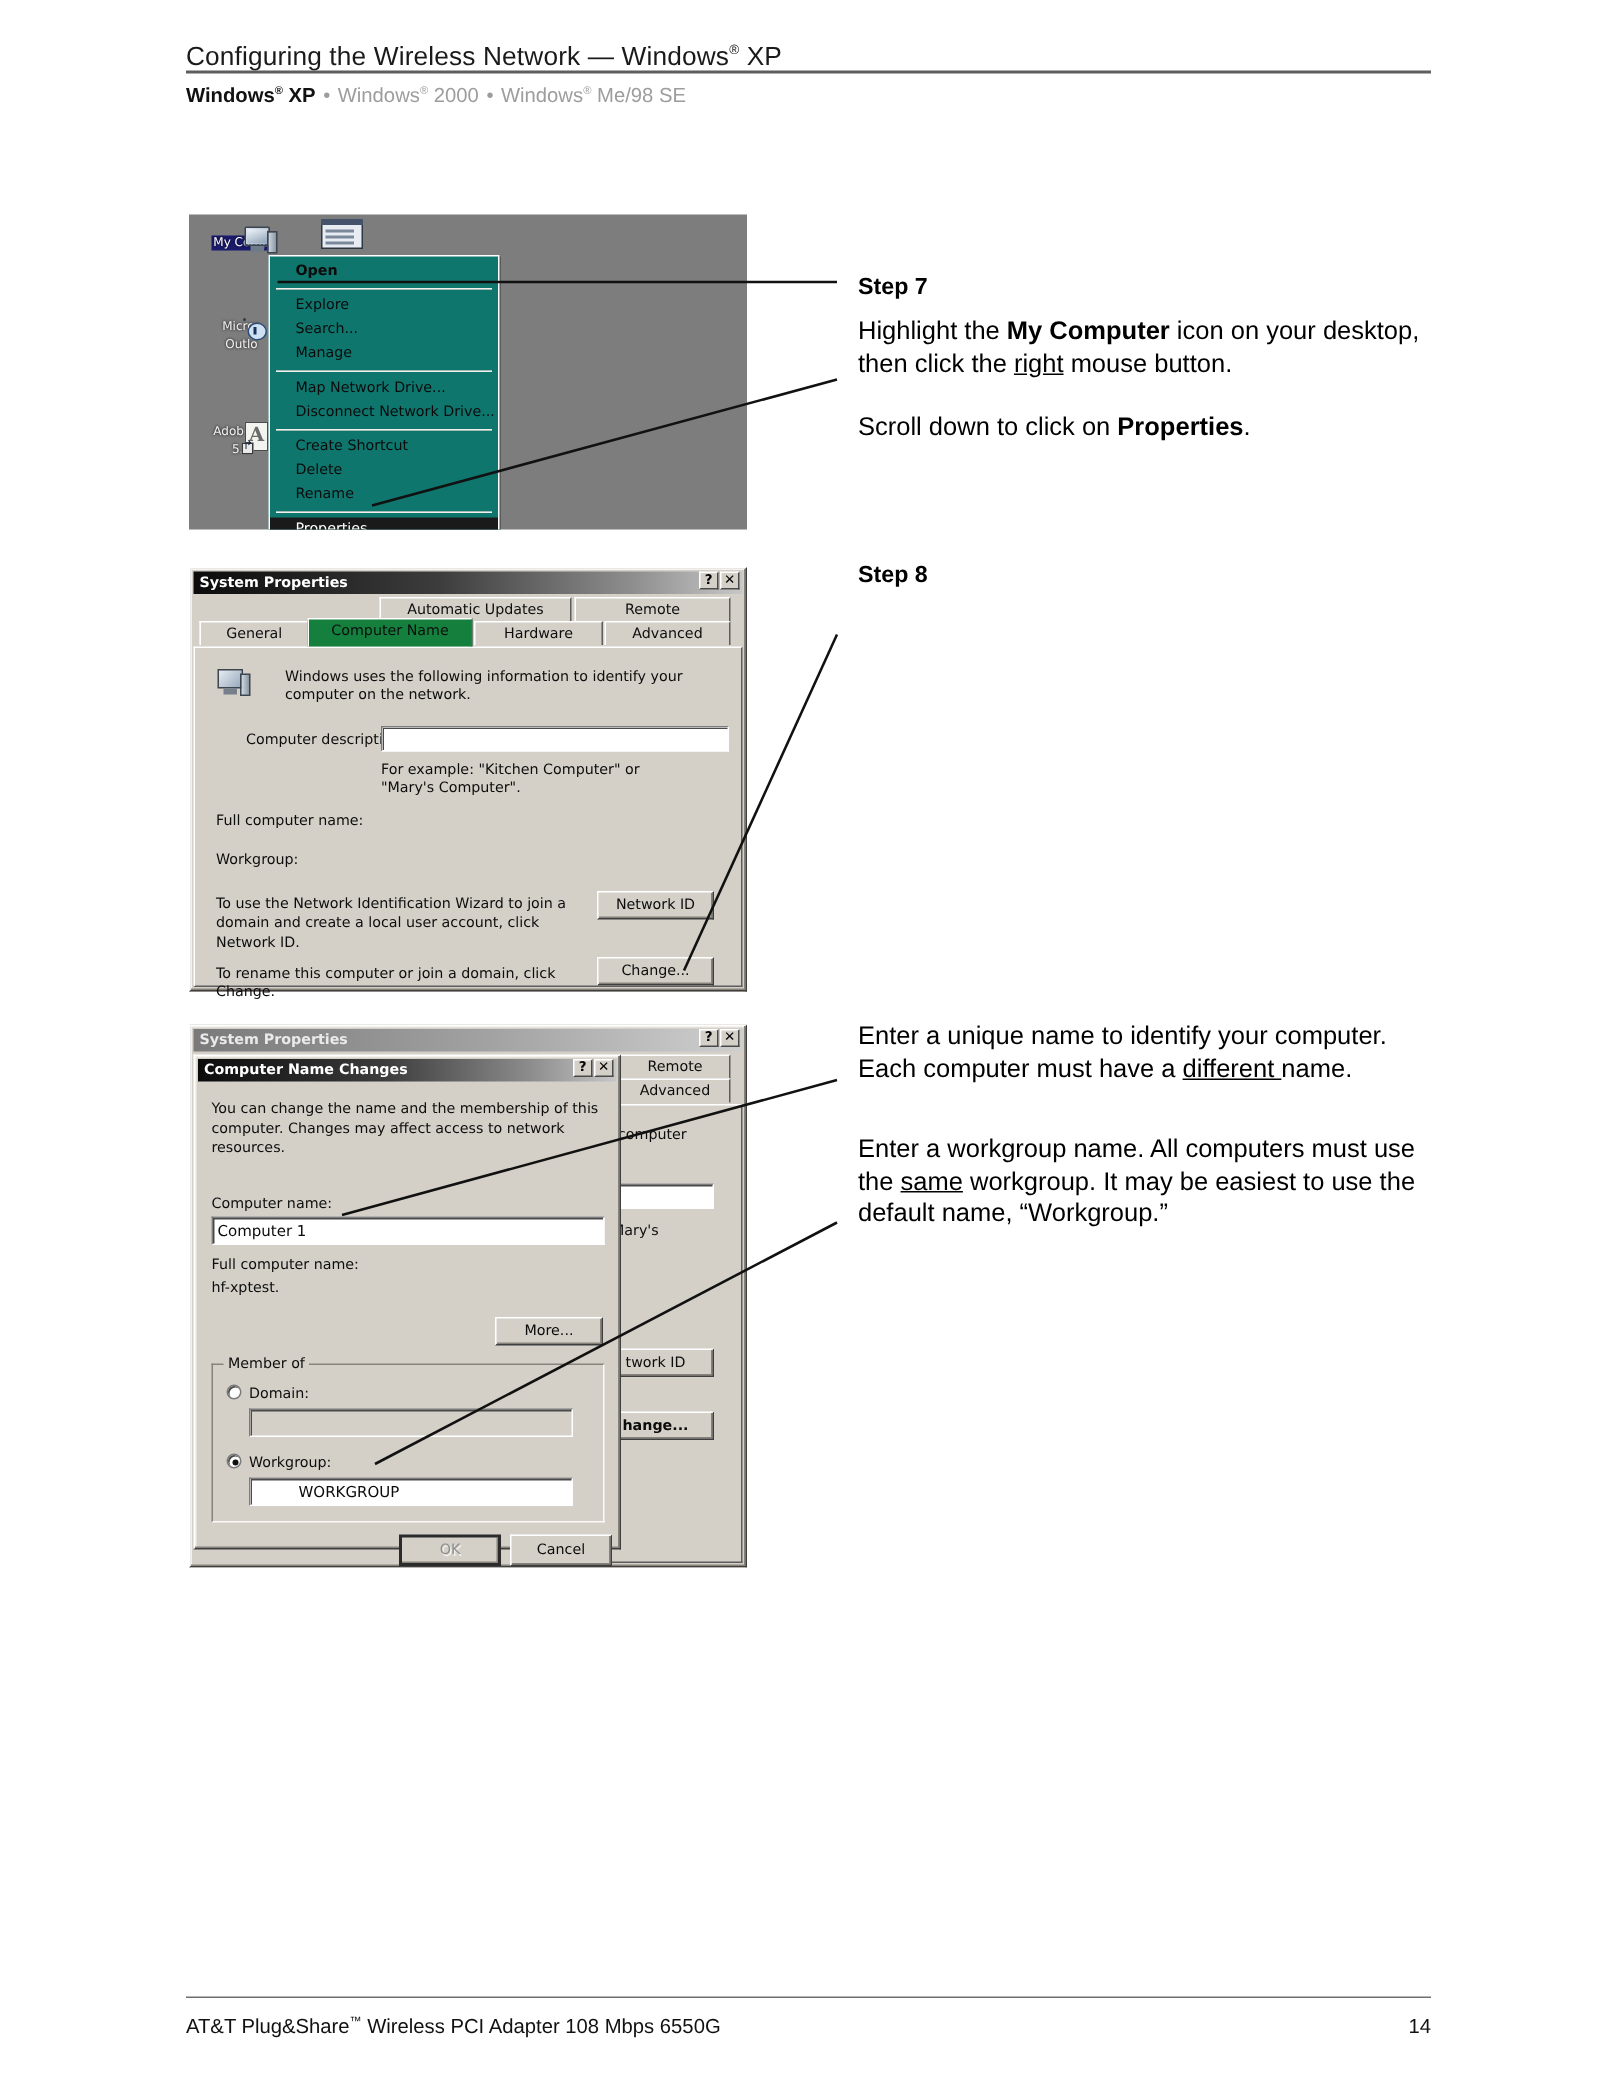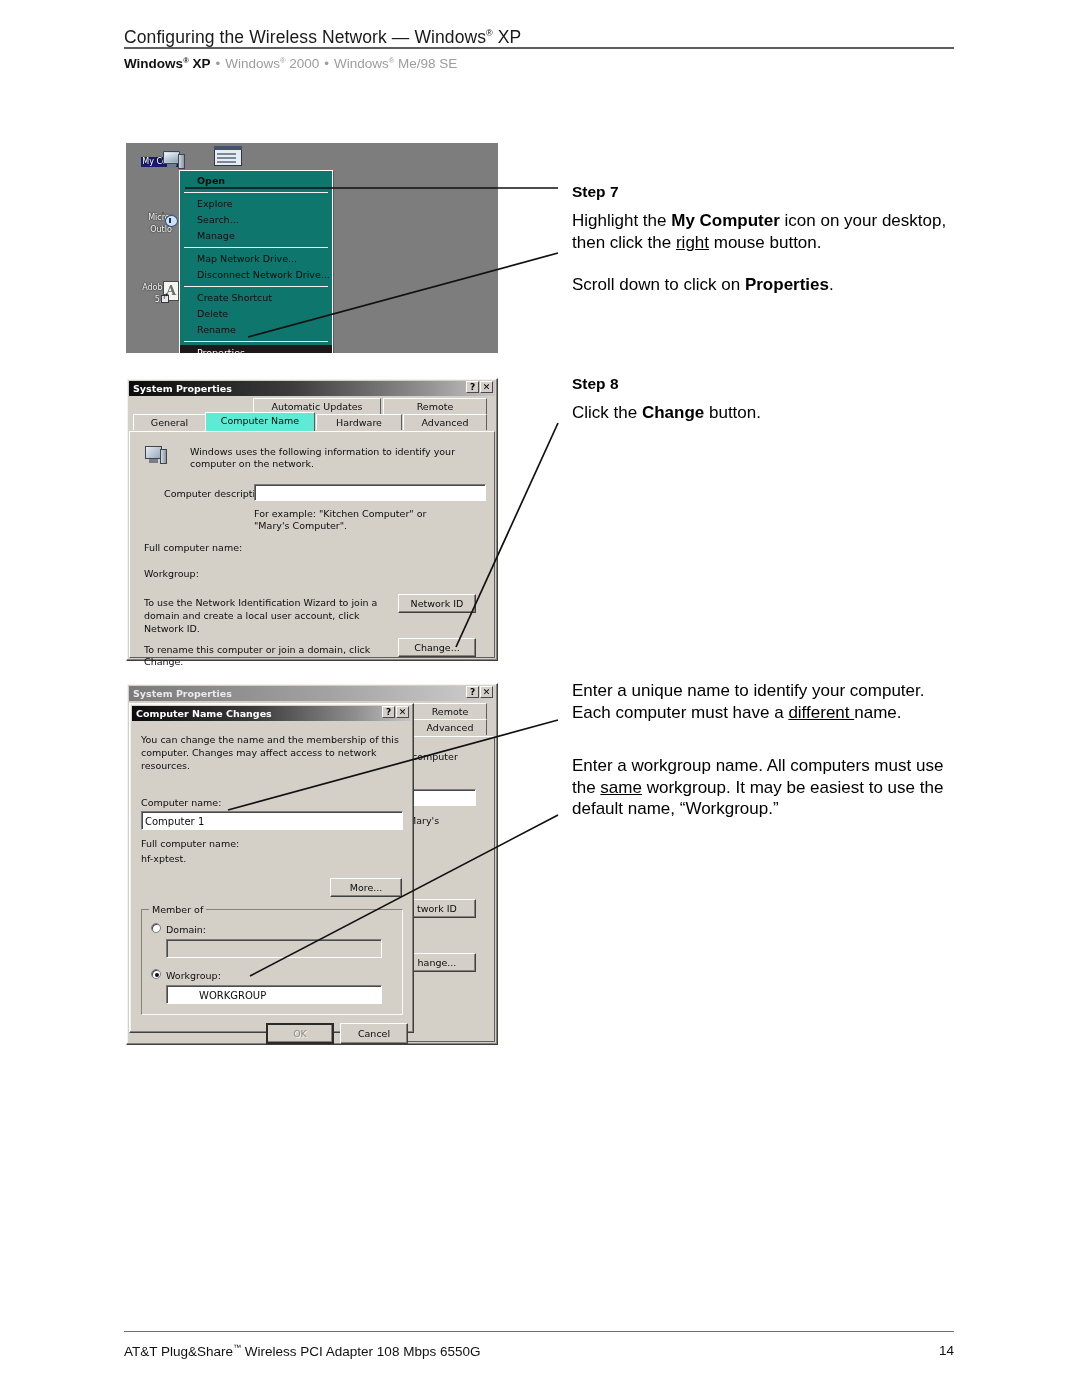--- a/index.html
+++ b/index.html
@@ -150,21 +150,21 @@
   }
   .w-body { position:absolute; left:2px; right:2px; top:19px; bottom:2px; }
 
   .tabstrip { position:relative; height:34px; }
   .tab {
     position:absolute; height:16px; background:#d4d0c8;
     border:1px solid #ffffff; border-right-color:#5d5d5d; border-bottom:none;
     font-size:9.5px; color:#0d0d0d; text-align:center; line-height:15px;
   }
   .tab.active {
-    background:#5eead4; height:19px; z-index:5; font-weight:normal;
+    background:#15803d; height:19px; z-index:5; font-weight:normal;
   }
   .tabpage {
     position:absolute; left:0; right:0; top:33px; bottom:0;
     background:#d4d0c8;
     border:1px solid #ffffff; border-right-color:#5d5d5d; border-bottom-color:#5d5d5d;
   }
 
   .lbl { position:absolute; font-size:9.5px; color:#0d0d0d; line-height:12px; }
 
   .w-edit {
@@ -335,21 +335,21 @@
         </span>
       </div>
       <div class="w-body">
         <div class="tab" style="left:284px; top:0px; width:74px; height:16px;">Remote</div>
         <div class="tab" style="left:284px; top:16px;width:74px; height:16px;">Advanced</div>
         <div class="tabpage" style="left:276px;">
           <div class="lbl" style="left:6px; top:14px;">computer</div>
           <div class="w-edit" style="left:-10px; top:52px; width:80px; height:17px;"></div>
           <div class="lbl" style="left:2px; top:78px;">Mary's</div>
           <div class="w-btn" style="left:-8px; top:162px; width:78px; height:19px;">twork ID</div>
-          <div class="w-btn" style="left:-8px; top:216px; width:78px; height:19px;">hange...</div>
+          <div class="w-btn" style="left:-8px; top:204px; width:78px; height:19px;font-weight:bold;">hange...</div>
         </div>
       </div>
     </div>
 
     <div class="w-dialog" style="left:3px; top:20px; width:285px; height:330px;">
       <div class="w-title">
         <span>Computer Name Changes</span>
         <span class="w-titlebtns">
           <span class="w-tb">?</span>
           <span class="w-tb">✕</span>
@@ -401,21 +401,20 @@
   <div class="steps">
 
     <div class="step-block" id="step7">
       <div class="step-h">Step  7</div>
       <p class="step-p"><span>Highlight the </span><b>My Computer</b><span> icon on your desktop, then click the </span><u>right</u><span> mouse button.</span></p>
       <p class="step-p"><span>Scroll down to click on </span><b>Properties</b><span>.</span></p>
     </div>
 
     <div class="step-block" id="step8">
       <div class="step-h">Step  8</div>
-      <p class="step-p"><span>Click the </span><b>Change</b><span> button.</span></p>
     </div>
 
     <div class="step-block" id="step9">
       <p class="step-p"><span>Enter a unique name to identify your computer. Each computer must have a </span><u>different </u><span>name.</span></p>
       <p class="step-p" style="margin-top:32px;"><span>Enter a workgroup name. All computers must use the </span><u>same</u><span> workgroup. It may be easiest to use the default name, “Workgroup.”</span></p>
     </div>
   </div>
 
   <div class="ftr-rule"></div>
   <div class="ftr-left">

